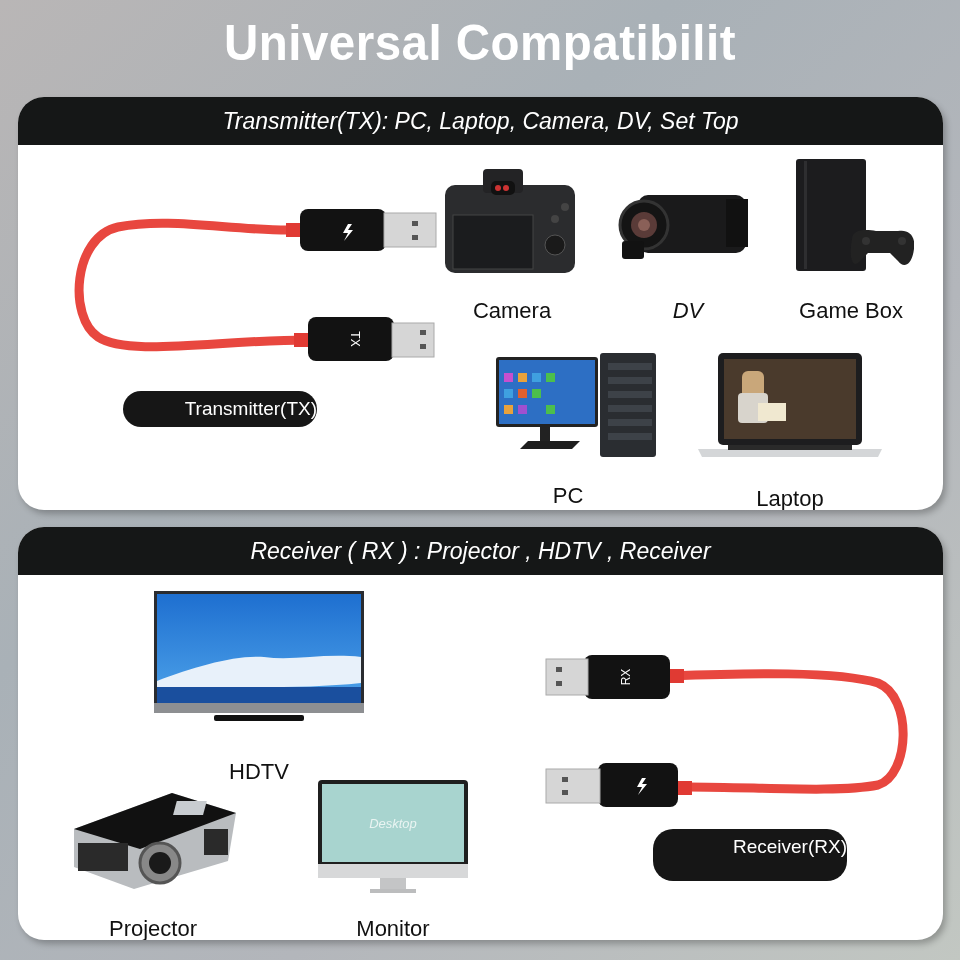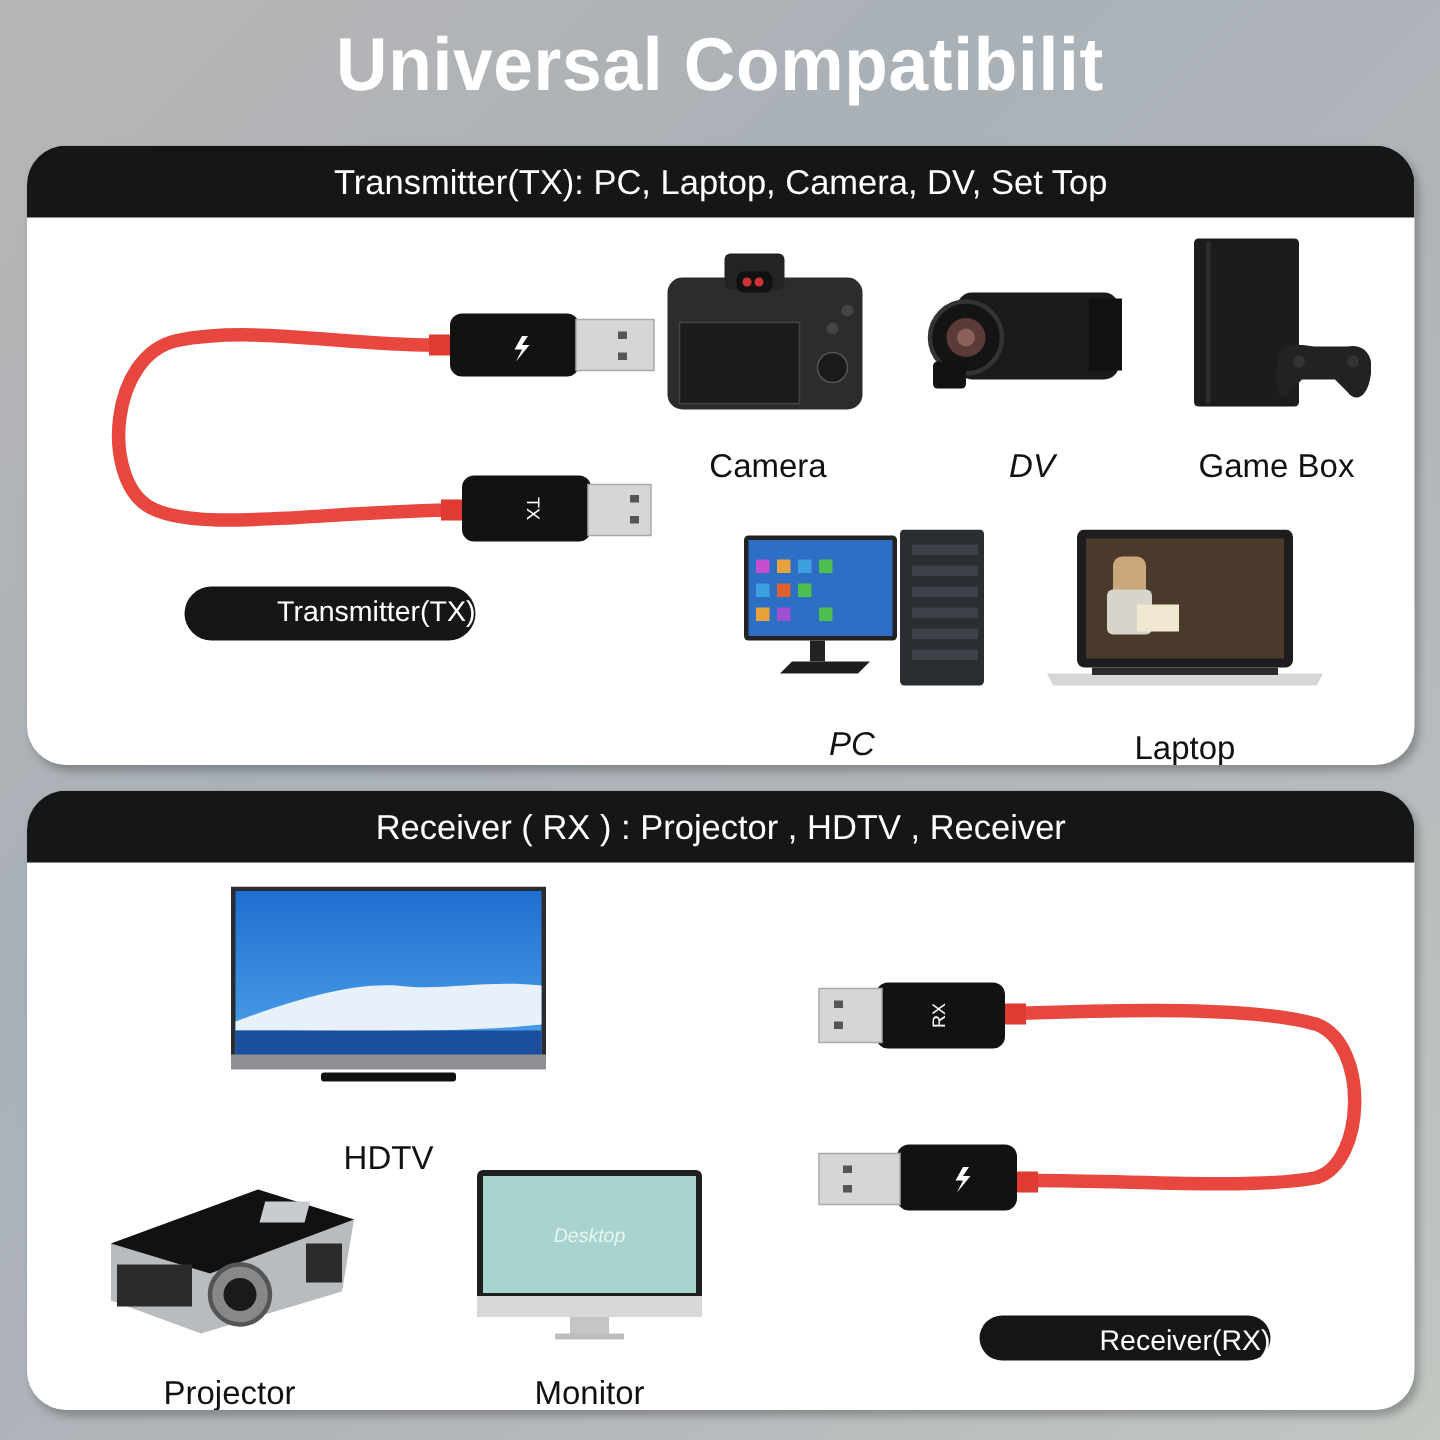--- a/index.html
+++ b/index.html
@@ -16,21 +16,21 @@
   }
   .panel {
     position: absolute; left: 18px; width: 925px; background: #fff;
     border-radius: 26px; overflow: hidden;
     box-shadow: 3px 4px 6px rgba(0,0,0,0.25);
   }
   .panel.tx { top: 97px; height: 413px; }
   .panel.rx { top: 527px; height: 413px; }
   .panel-header {
     height: 48px; background: #151717; color: #fff; text-align: center;
-    font-size: 23px; line-height: 48px;
+    font-size: 23px; line-height: 48px; font-style: italic;
   }
   .abs { position: absolute; }
   .label {
     position: absolute; font-size: 22px; color: #111; text-align: center; margin-top: 16px;
   }
   .pill {
     position: absolute; background: #161616; color: #fff; border-radius: 20px;
     font-size: 19px; text-align: right;
   }
   svg { display: block; }
@@ -120,21 +120,21 @@
       <g fill="#3d4248">
           <rect x="112" y="10" width="44" height="7"></rect>
           <rect x="112" y="24" width="44" height="7"></rect>
           <rect x="112" y="38" width="44" height="7"></rect>
           <rect x="112" y="52" width="44" height="7"></rect>
           <rect x="112" y="66" width="44" height="7"></rect>
           <rect x="112" y="80" width="44" height="7"></rect>
         </g>
     </svg>
   </div>
-  <div class="label" style="left:520px; top:370px; width:60px;font-style:italic;">PC</div>
+  <div class="label" style="left:520px; top:370px; width:60px;">PC</div>
 
   <div class="abs" style="left:680px; top:256px;">
     <svg width="184" height="110" viewBox="0 0 184 110">
       <rect x="20" y="0" width="144" height="92" rx="5" fill="#1d1d1f"></rect>
       <rect x="26" y="6" width="132" height="80" fill="#4a3a2c"></rect>
       <rect x="44" y="18" width="22" height="30" rx="6" fill="#c9a77a"></rect>
       <rect x="40" y="40" width="30" height="30" rx="4" fill="#d8d4cc"></rect>
       <rect x="60" y="50" width="28" height="18" fill="#f0e8d0"></rect>
       <path d="M 0 96 L 184 96 L 180 104 L 4 104 Z" fill="#d4d6d8"></path>
       <rect x="30" y="92" width="124" height="5" fill="#2a2a2a"></rect>
@@ -199,14 +199,14 @@
         <rect x="38" y="46" width="6" height="5" fill="#555"></rect>
       <text x="112" y="42" fill="#fff" font-size="12" font-family="Liberation Sans, sans-serif" transform="rotate(-90 112 42)" text-anchor="middle">RX</text>
       <rect x="158" y="146" width="16" height="14" fill="#e03a33"></rect>
       <rect x="80" y="128" width="80" height="44" rx="8" fill="#121212"></rect>
       <rect x="28" y="134" width="54" height="34" fill="#d6d6d6" stroke="#aaa"></rect>
       <rect x="44" y="142" width="6" height="5" fill="#555"></rect>
         <rect x="44" y="155" width="6" height="5" fill="#555"></rect>
       <path d="M 124 143 l -5 9 h 5 l -4 8 l 9 -11 h -5 l 4 -6 z" fill="#fff"></path>
     </svg>
   </div>
-  <div class="pill" style="left:635px; top:302px; width:194px; height:30px; line-height:36px;margin-top:48px;">Receiver(RX)</div>
+  <div class="pill" style="left:635px; top:302px; width:194px; height:52px; line-height:36px;">Receiver(RX)</div>
 </div>
 
 </body></html>

